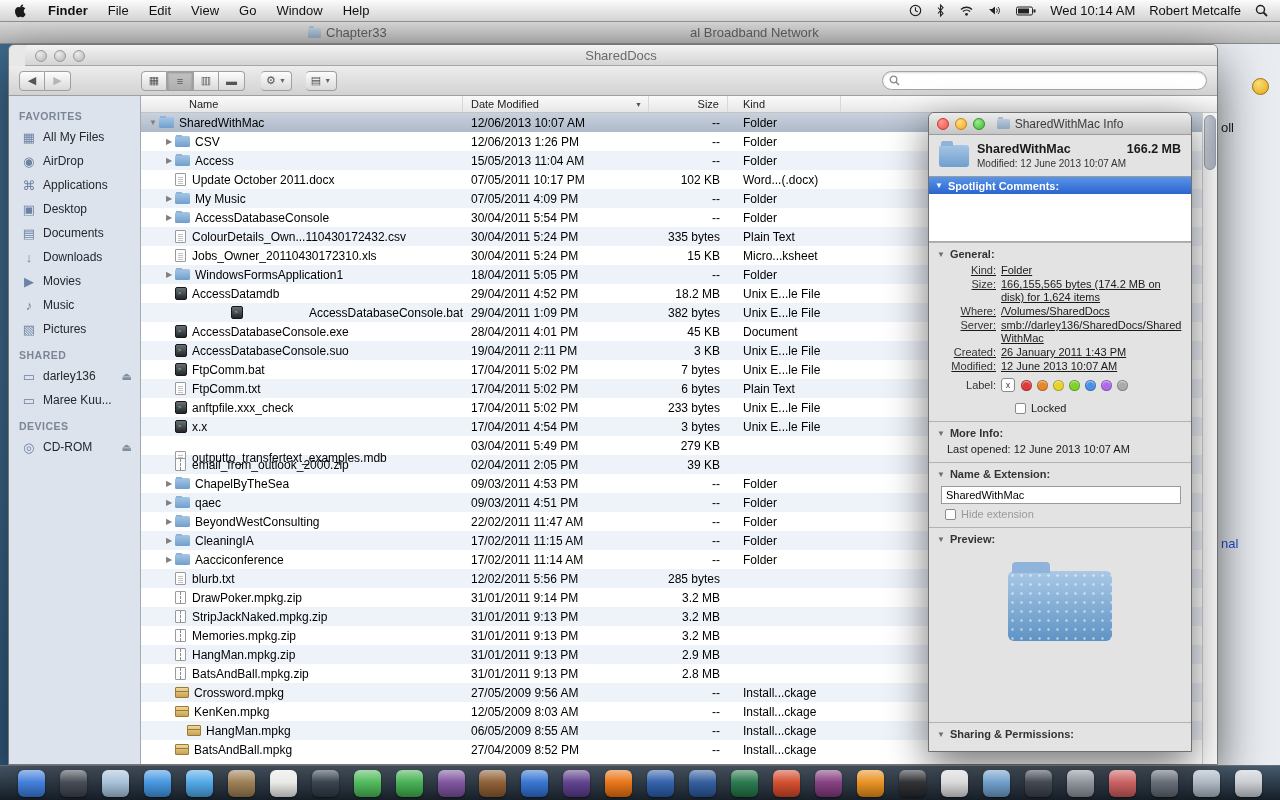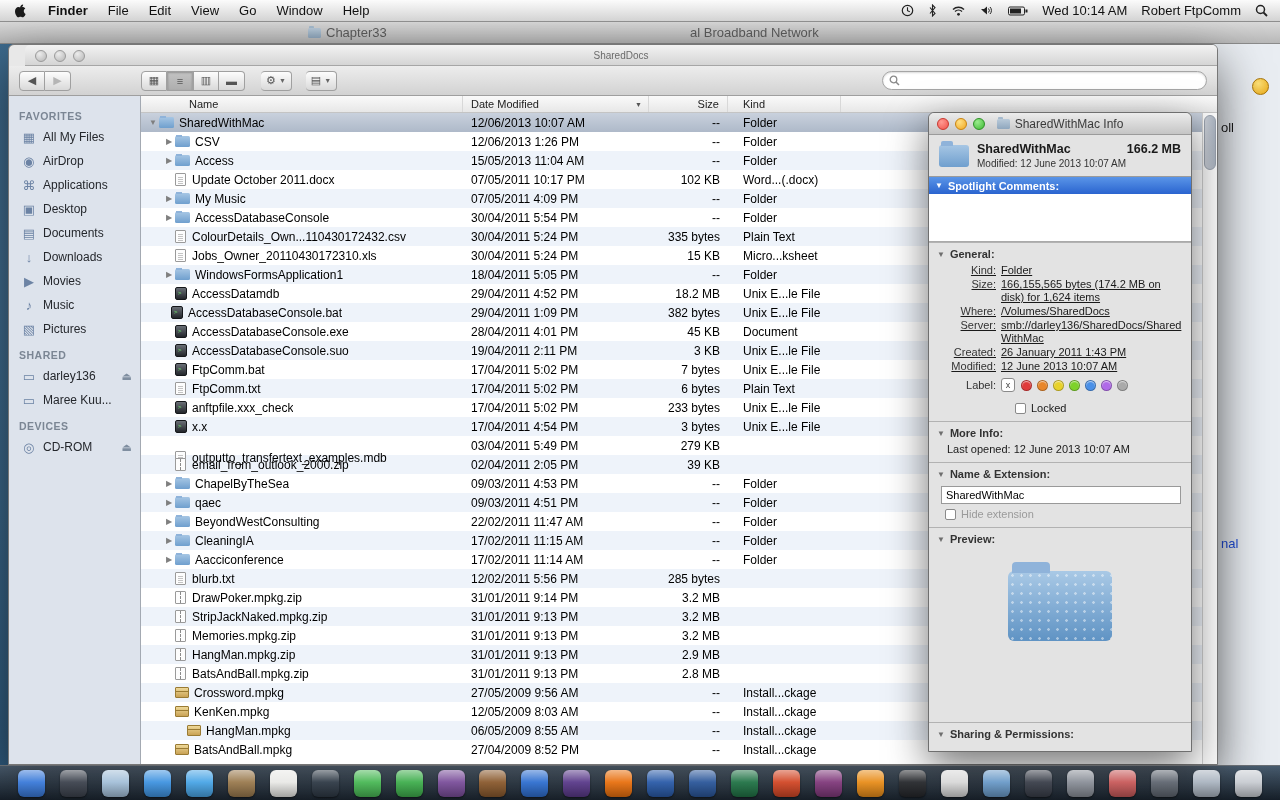--- a/index.html
+++ b/index.html
@@ -38,21 +38,21 @@
   .bg-title2 { position:absolute; left:690px; top:3px; }
   .minifolder { width:13px; height:10px; border-radius:1.5px; background:linear-gradient(#b9cad9,#8fa7be); position:relative; display:inline-block; }
   .minifolder::before { content:""; position:absolute; top:-2px; left:1px; width:5px; height:2.5px; background:#a5bacd; border-radius:1px 1px 0 0; }
 
   
   .fwindow { position:absolute; left:8px; top:44px; width:1210px; height:721px; z-index:2;
     border-radius:6px 6px 0 0; background:#e8e8e8; box-shadow:0 18px 50px rgba(0,0,0,.6);
     border:1px solid #777; }
   .titlebar { height:21px; border-radius:5px 5px 0 0; background:linear-gradient(#f3f3f3,#d5d5d5);
     border-bottom:1px solid #a6a6a6; position:relative; display:flex; align-items:center; justify-content:center;
-    font-size:10px; color:#6b6b6b;margin-left:16px; }
+    font-size:13px; color:#6b6b6b;margin-left:16px; }
   .lights { position:absolute; left:10px; top:5px; display:flex; gap:7px; }
   .light { width:12px; height:12px; border-radius:50%; border:1px solid #9a9a9a;
     background:radial-gradient(circle at 35% 30%, #ececec, #b5b5b5); }
   .light.red   { background:radial-gradient(circle at 35% 30%, #ff9a92, #f0524a); border-color:#c8372e; }
   .light.yellow{ background:radial-gradient(circle at 35% 30%, #ffe084, #f0a823); border-color:#c9830f; }
   .light.green { background:radial-gradient(circle at 35% 30%, #9aeb8e, #3fba34); border-color:#2e9126; }
 
   .toolbar { height:30px; background:linear-gradient(#ededed,#d2d2d2); border-bottom:1px solid #9f9f9f;
     display:flex; align-items:center; padding:0 10px; }
   .tbgroup { display:flex; }
@@ -246,21 +246,21 @@
         </svg>
       </span>
     <span class="micon">
         <svg width="20" height="10">
           <rect x="0.5" y="1" width="16" height="8" rx="1.5" stroke="#222" fill="none"></rect>
           <rect x="2" y="2.5" width="11" height="5" fill="#222"></rect>
           <rect x="17.5" y="3.5" width="2" height="3" fill="#222"></rect>
         </svg>
       </span>
     <span class="txt">Wed 10:14 AM</span>
-    <span class="txt">Robert FtpComm</span>
+    <span class="txt">Robert Metcalfe</span>
     <span class="micon">
         <svg width="13" height="13">
           <circle cx="5.5" cy="5.5" r="4" stroke="#222" fill="none" stroke-width="1.5"></circle>
           <line x1="8.5" y1="8.5" x2="12" y2="12" stroke="#222" stroke-width="1.8"></line>
         </svg>
       </span>
   </div>
 </div>
 
 <div class="fwindow">
@@ -459,21 +459,21 @@
             <div class="c-name" style="padding-left: 22px;">
               <span class="disc"></span>
               <span class="i-exec"></span>
               <span class="fname">AccessDatamdb</span>
             </div>
             <div class="c-date">29/04/2011 4:52 PM</div>
             <div class="c-size">18.2 MB</div>
             <div class="c-kind">Unix E...le File</div>
           </div>
           <div class="frow alt">
-            <div class="c-name" style="padding-left: 18px;">
+            <div class="c-name" style="padding-left: 18px; justify-content: space-between;">
               <span class="disc"></span>
               <span class="i-exec"></span>
               <span class="fname">AccessDatabaseConsole.bat</span>
             </div>
             <div class="c-date">29/04/2011 1:09 PM</div>
             <div class="c-size">382 bytes</div>
             <div class="c-kind">Unix E...le File</div>
           </div>
           <div class="frow">
             <div class="c-name" style="padding-left: 22px;">

